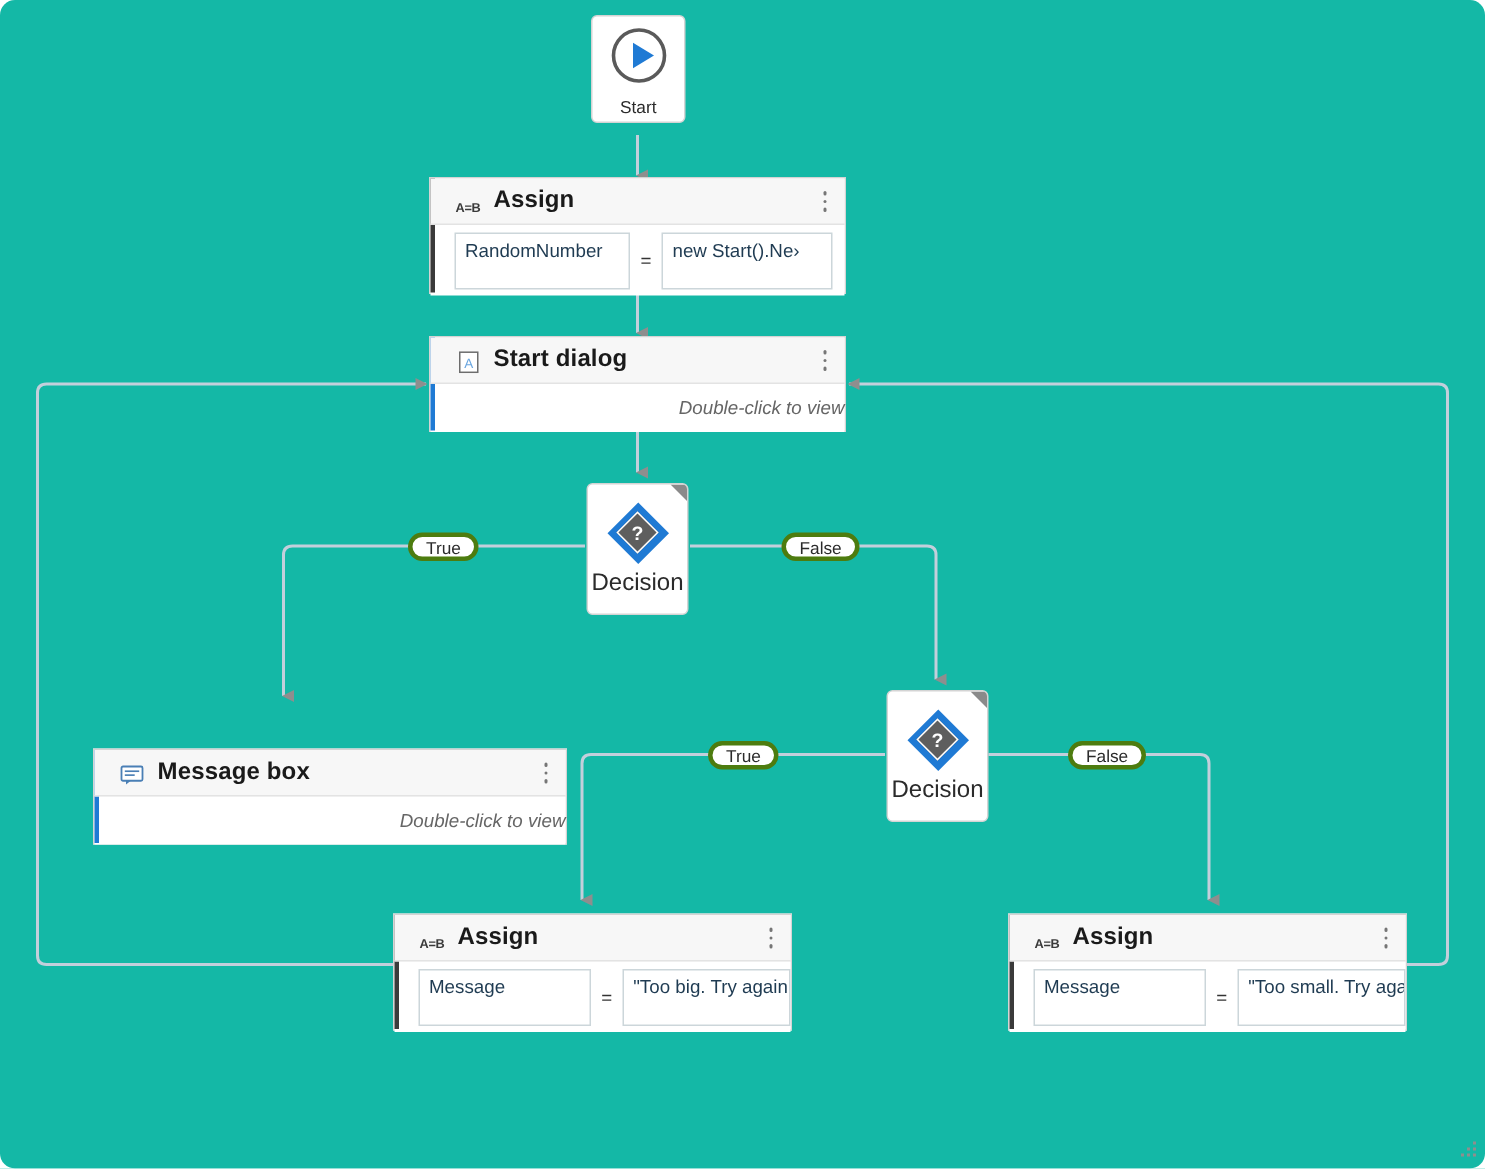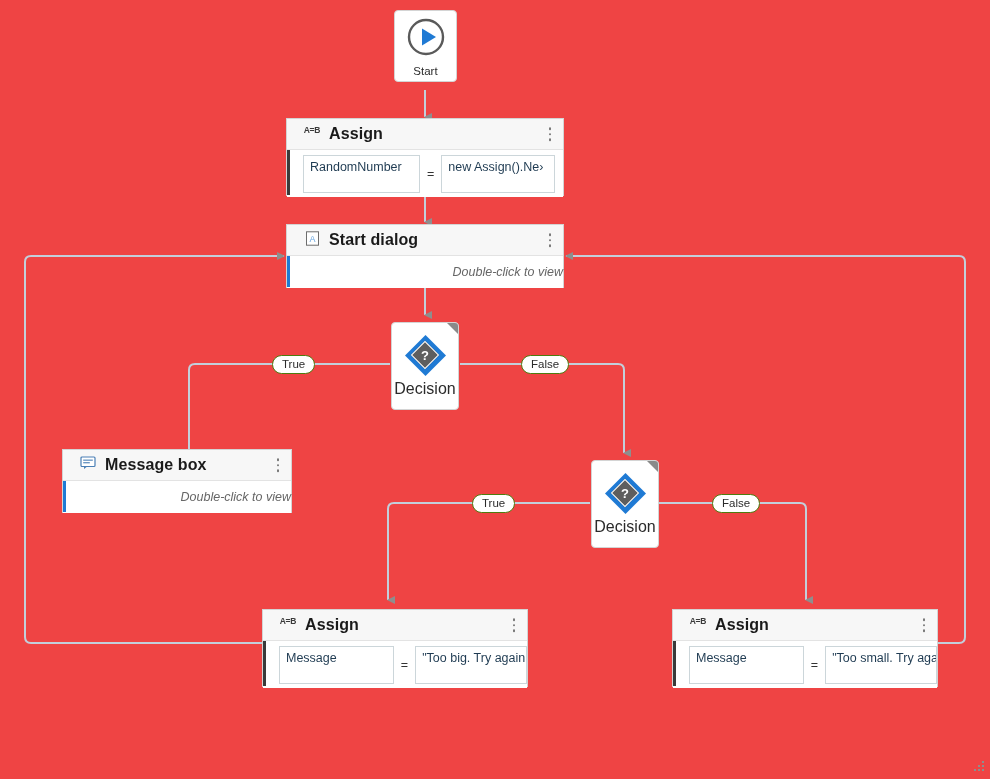--- a/index.html
+++ b/index.html
@@ -8,22 +8,23 @@
     background: #ffffff;
   }
   body {
     font-family: "Liberation Sans", sans-serif;
     -webkit-font-smoothing: antialiased;
   }
   #canvas {
     position: relative;
     width: 990px;
     height: 779px;
-    background: #ef4444;
+    background: #14b8a6;
     overflow: hidden;
+    border-radius: 10px;
   }
   #wires {
     position: absolute;
     left: 0;
     top: 0;
     width: 990px;
     height: 779px;
     pointer-events: none;
   }
 
@@ -49,21 +50,21 @@
     border-bottom: 1px solid #e3e3e3;
     display: flex;
     align-items: center;
     padding-left: 16px;
     box-sizing: border-box;
   }
   .node-head .glyph {
     width: 18px;
     height: 18px;
     display: flex;
-    align-items: flex-start;
+    align-items: flex-end;
     justify-content: center;
     margin-right: 8px;
     flex: none;
   }
   .node-title {
     font-size: 16px;
     font-weight: bold;
     color: #1a1a1a;
     letter-spacing: .1px;
     white-space: nowrap;
@@ -222,21 +223,21 @@
     font-weight: bold;
     line-height: 1;
   }
 
   
   .pill {
     position: absolute;
     height: 19px;
     line-height: 17px;
     padding: 0 9px;
-    border: 1px solid #4d7c0f;
+    border: 3px solid #4d7c0f;
     border-radius: 10px;
     background: #ffffff;
     font-size: 11.5px;
     color: #2b2b2b;
     white-space: nowrap;
     box-sizing: border-box;
   }
 
   
   .grip {
@@ -311,21 +312,21 @@
       <span class="node-title">Assign</span>
       <span class="kebab">
         <i></i>
           <i></i>
           <i></i>
       </span>
     </div>
     <div class="node-body assign-body">
       <span class="field lhs">RandomNumber</span>
       <span class="eq">=</span>
-      <span class="field rhs">new Assign().Ne›</span>
+      <span class="field rhs">new Start().Ne›</span>
     </div>
   </div>
 
   <div class="node" style="left:286px; top:224px; width:278px; height:64px;">
     <span class="accent" style="background:#1f7ad4;"></span>
     <div class="node-head">
       <span class="glyph">
         <svg width="15" height="15" viewBox="0 0 15 15" xmlns="http://www.w3.org/2000/svg">
           <rect x="1.5" y="0.8" width="12" height="13.4" fill="#ffffff" stroke="#6d6d6d" stroke-width="1"></rect>
           <text x="7.5" y="11" text-anchor="middle" font-family="Liberation Sans, sans-serif" font-size="9" fill="#6aa6e0">A</text>
@@ -349,21 +350,21 @@
       <span class="outer"></span>
       <span class="inner"></span>
       <span class="qm">?</span>
     </span>
     <span class="cap">Decision</span>
   </div>
 
   <div class="pill" style="left:272px; top:355px;">True</div>
   <div class="pill" style="left:521px; top:355px;">False</div>
 
-  <div class="node" style="left:62px; top:449px; width:230px; height:64px;">
+  <div class="node" style="left:62px; top:499px; width:316px; height:64px;">
     <span class="accent" style="background:#1f7ad4;"></span>
     <div class="node-head">
       <span class="glyph">
         <svg width="16" height="14" viewBox="0 0 16 14" xmlns="http://www.w3.org/2000/svg">
           <rect x="1" y="1" width="14" height="9.5" rx="1" fill="#ffffff" stroke="#4a7fb5" stroke-width="1.2"></rect>
           <path d="M4,10.5 L4,13 L7.2,10.5 Z" fill="#4a7fb5"></path>
           <rect x="3.2" y="3.6" width="9.6" height="1.1" fill="#4a7fb5"></rect>
           <rect x="3.2" y="6.2" width="6.6" height="1.1" fill="#4a7fb5"></rect>
         </svg>
       </span>

